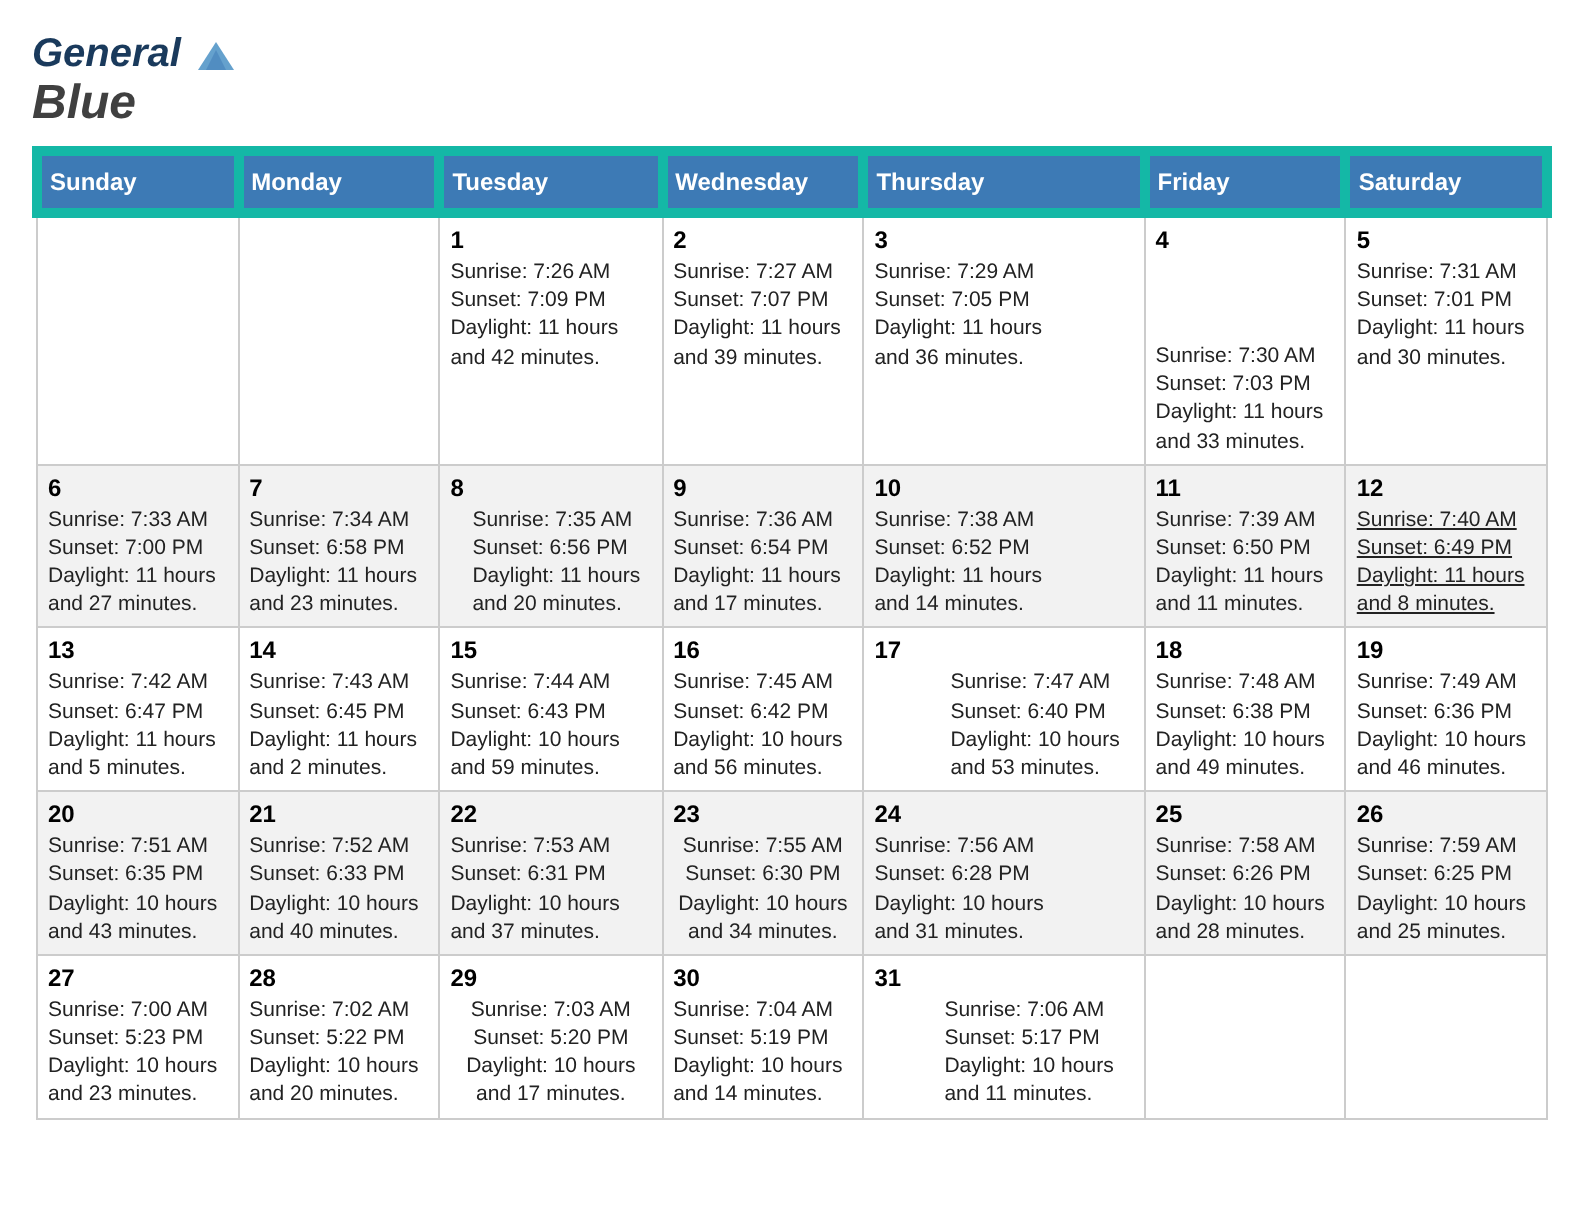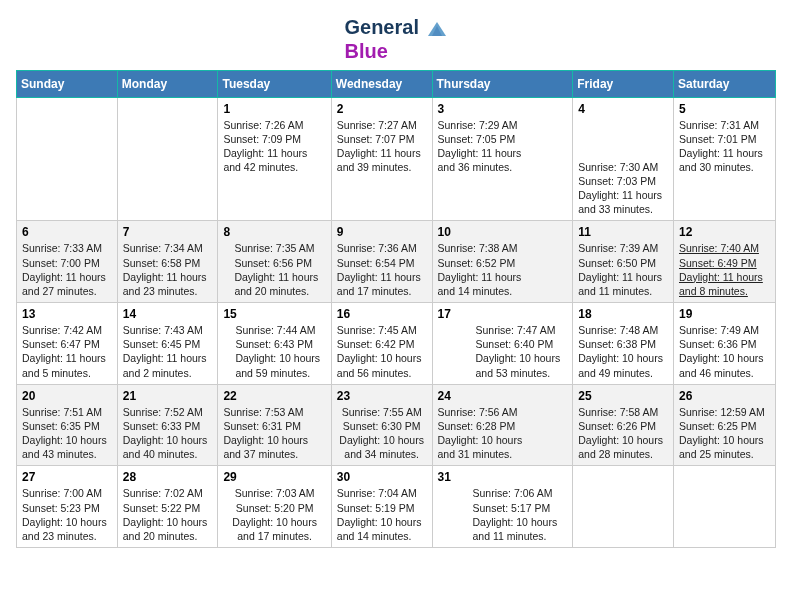--- a/index.html
+++ b/index.html
@@ -5,23 +5,24 @@
     * { box-sizing: border-box; margin: 0; padding: 0; }
     body {
       font-family: Arial, sans-serif;
       background: #fff;
       width: 792px;
       min-height: 612px;
       padding: 16px;
     }
     .header {
       display: flex;
-      justify-content: center;
+      justify-content: flex-start;
       align-items: flex-start;
       margin-bottom: 8px;
+      font-style: italic;
     }
     .logo {
       display: flex;
       align-items: center;
     }
     .title-block {
       text-align: right;
     }
     .month-title {
       font-size: 36px;
@@ -37,21 +38,21 @@
       border-collapse: collapse;
       font-size: 11px;
     }
     thead tr th {
       background-color: #3d7ab5;
       color: #fff;
       padding: 6px 4px;
       text-align: left;
       font-size: 12px;
       font-weight: bold;
-      border: 1px solid #14b8a6;
+      border: 5px solid #14b8a6;
     }
     tbody tr td {
       border: 1px solid #ccc;
       vertical-align: top;
       padding: 4px 5px;
       min-height: 80px;
       height: 80px;
     }
     tbody tr:nth-child(even) td {
       background-color: #f2f2f2;
@@ -82,21 +83,21 @@
     <div>
       <div style="display:flex;align-items:center;">
         <div style="font-size:20px;font-weight:bold;color:#1a3a5c;line-height:1.1;">
           <span style="color:#1a3a5c;">General</span>
           <svg width="22" height="22" viewBox="0 0 22 22" style="vertical-align:middle;margin-left:1px;">
             <polygon points="2,18 11,4 20,18" fill="#4a90c4" opacity="0.85"></polygon>
             <polygon points="6,18 11,8 16,18" fill="#3d7ab5" opacity="0.5"></polygon>
           </svg>
         </div>
       </div>
-      <div style="font-size:20px;font-weight:bold;color:#a21caf;line-height:1.1;">Blue</div>
+      <div style="font-size:24px;font-weight:bold;color:#404040;line-height:1.1;">Blue</div>
     </div>
   </div>
   <div class="title-block">
     <div class="month-title"></div>
     <div class="location"></div>
   </div>
 </div>
 
 <table>
   <thead>
@@ -211,21 +212,21 @@
         </td>
         <td>
           <span class="day-num">14</span>
           <div class="day-info" style="white-space: pre-line;">Sunrise: 7:43 AM
 Sunset: 6:45 PM
 Daylight: 11 hours
 and 2 minutes.</div>
         </td>
         <td>
           <span class="day-num">15</span>
-          <div class="day-info" style="white-space: pre-line; margin-left: 12px;">Sunrise: 7:44 AM
+          <div class="day-info" style="white-space: pre-line;">Sunrise: 7:44 AM
 Sunset: 6:43 PM
 Daylight: 10 hours
 and 59 minutes.</div>
         </td>
         <td>
           <span class="day-num">16</span>
           <div class="day-info" style="white-space: pre-line;">Sunrise: 7:45 AM
 Sunset: 6:42 PM
 Daylight: 10 hours
 and 56 minutes.</div>
@@ -290,21 +291,21 @@
         </td>
         <td>
           <span class="day-num">25</span>
           <div class="day-info" style="white-space: pre-line;">Sunrise: 7:58 AM
 Sunset: 6:26 PM
 Daylight: 10 hours
 and 28 minutes.</div>
         </td>
         <td>
           <span class="day-num">26</span>
-          <div class="day-info" style="white-space: pre-line;">Sunrise: 12:59 AM
+          <div class="day-info" style="white-space: pre-line;">Sunrise: 7:59 AM
 Sunset: 6:25 PM
 Daylight: 10 hours
 and 25 minutes.</div>
         </td>
       </tr>
       <tr>
         <td>
           <span class="day-num">27</span>
           <div class="day-info" style="white-space: pre-line;">Sunrise: 7:00 AM
 Sunset: 5:23 PM

